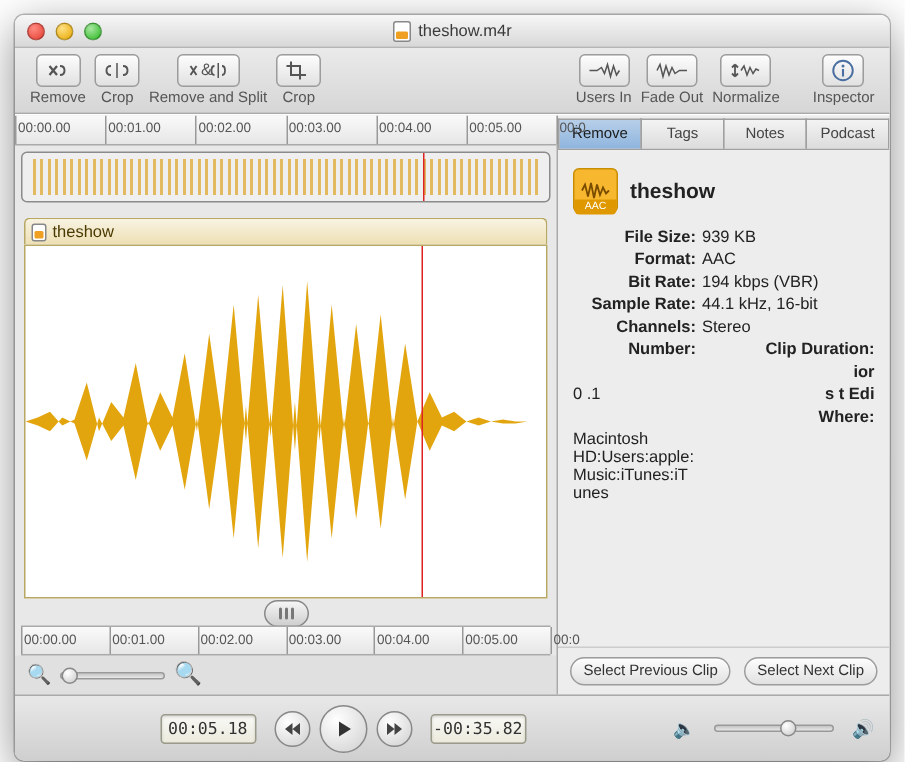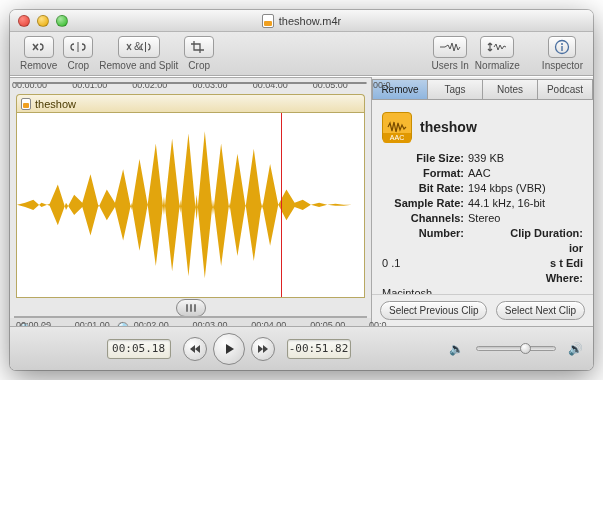--- a/index.html
+++ b/index.html
@@ -1,17 +1,17 @@
 <!DOCTYPE html>
 <html><head>
 <meta charset="utf-8">
 <style>
 *{box-sizing:border-box;margin:0;padding:0;font-family:"Lucida Grande","Helvetica Neue",Arial,sans-serif;font-size:11px;-webkit-user-select:none;user-select:none;}
 body{background:#fff;display:flex;justify-content:center;align-items:flex-start;padding:10px;}
-.window{width:583px;height:360px;background:linear-gradient(#ebebeb,#dcdcdc);border-radius:6px;box-shadow:0 8px 30px rgba(0,0,0,.45),0 0 0 1px rgba(0,0,0,.25);overflow:hidden;display:flex;flex-direction:column;}
+.window{width:583px;height:497px;background:linear-gradient(#ebebeb,#dcdcdc);border-radius:6px;box-shadow:0 8px 30px rgba(0,0,0,.45),0 0 0 1px rgba(0,0,0,.25);overflow:hidden;display:flex;flex-direction:column;}
 .titlebar{height:22px;display:flex;align-items:center;padding:0 8px;background:linear-gradient(#f7f7f7,#d8d8d8);border-bottom:1px solid #b5b5b5;position:relative;}
 .traffic{display:flex;gap:7px;}
 .tl{width:12px;height:12px;border-radius:50%;border:1px solid rgba(0,0,0,.25);}
 .tl.red{background:radial-gradient(circle at 35% 30%,#ff8a80,#e33e32);}
 .tl.yel{background:radial-gradient(circle at 35% 30%,#ffe082,#e6a700);}
 .tl.grn{background:radial-gradient(circle at 35% 30%,#a8e6a1,#29b81f);}
 .win-title{position:absolute;left:0;right:0;text-align:center;font-size:12px;color:#3a3a3a;display:flex;justify-content:center;align-items:center;gap:5px;}
 .doc-icon{width:12px;height:14px;background:#fff;border:1px solid #888;border-radius:2px;position:relative;display:inline-block;}
 .doc-icon::after{content:"";position:absolute;bottom:1px;left:1px;right:1px;height:5px;background:#f0a020;border-radius:1px;}
 .toolbar{height:44px;display:flex;align-items:flex-start;padding:4px 10px 0;background:linear-gradient(#eaeaea,#d6d6d6);border-bottom:1px solid #a9a9a9;}
@@ -133,20 +133,28 @@
         <div class="ic">
             <svg width="22" height="12" viewBox="0 0 22 12">
               <path d="M1 6 H6 L9 4 L11 8 L13 2 L15 10 L17 3 L19 9 L21 6" stroke="#555" stroke-width="1" fill="none"></path>
             </svg>
           </div>
         <div class="lbl">Users In</div>
       </div>
       <div class="tbtn">
         <div class="ic">
             <svg width="22" height="12" viewBox="0 0 22 12">
+              <path d="M1 6 L3 2 L5 10 L7 3 L9 9 L11 4 L13 8 L16 6 H21" stroke="#555" stroke-width="1" fill="none"></path>
+            </svg>
+          </div>
+        <div class="lbl">Fade Out</div>
+      </div>
+      <div class="tbtn">
+        <div class="ic">
+            <svg width="22" height="12" viewBox="0 0 22 12">
               <path d="M4 2 V10 M4 2 L2 4 M4 2 L6 4 M4 10 L2 8 M4 10 L6 8" stroke="#555" stroke-width="1.2" fill="none"></path>
               <path d="M8 6 L10 3 L12 9 L14 4 L16 8 L18 5 L20 6" stroke="#555" stroke-width="1" fill="none"></path>
             </svg>
           </div>
         <div class="lbl">Normalize</div>
       </div>
     </div>
     <div style="width:12px"></div>
     <div class="tbtn">
       <div class="ic">
@@ -297,21 +305,21 @@
           <svg width="14" height="14" viewBox="0 0 14 14">
             <path d="M4 2 L12 7 L4 12 Z" fill="#333"></path>
           </svg>
         </div>
       <div class="round">
           <svg width="12" height="12" viewBox="0 0 12 12">
             <path d="M1 2 L6 6 L1 10 Z M6 2 L11 6 L6 10 Z" fill="#444"></path>
           </svg>
         </div>
     </div>
-    <div class="lcd">-00:51.82</div>
+    <div class="lcd">-00:35.82</div>
     <div style="flex:1"></div>
     <span class="speaker">🔈</span>
     <div class="vol-slider">
         <div class="knob"></div>
       </div>
     <span class="speaker">🔊</span>
   </div>
 
 </div>
 

